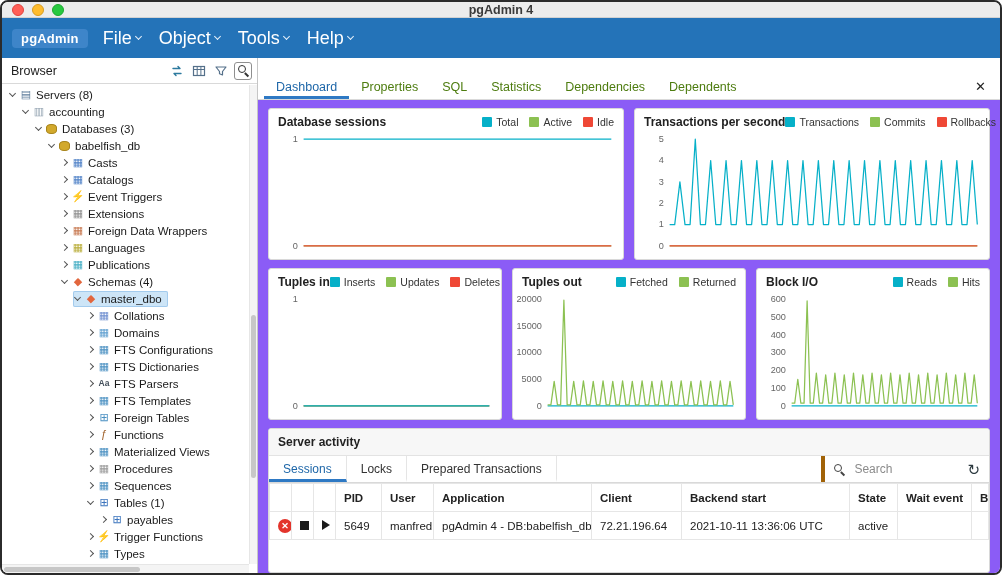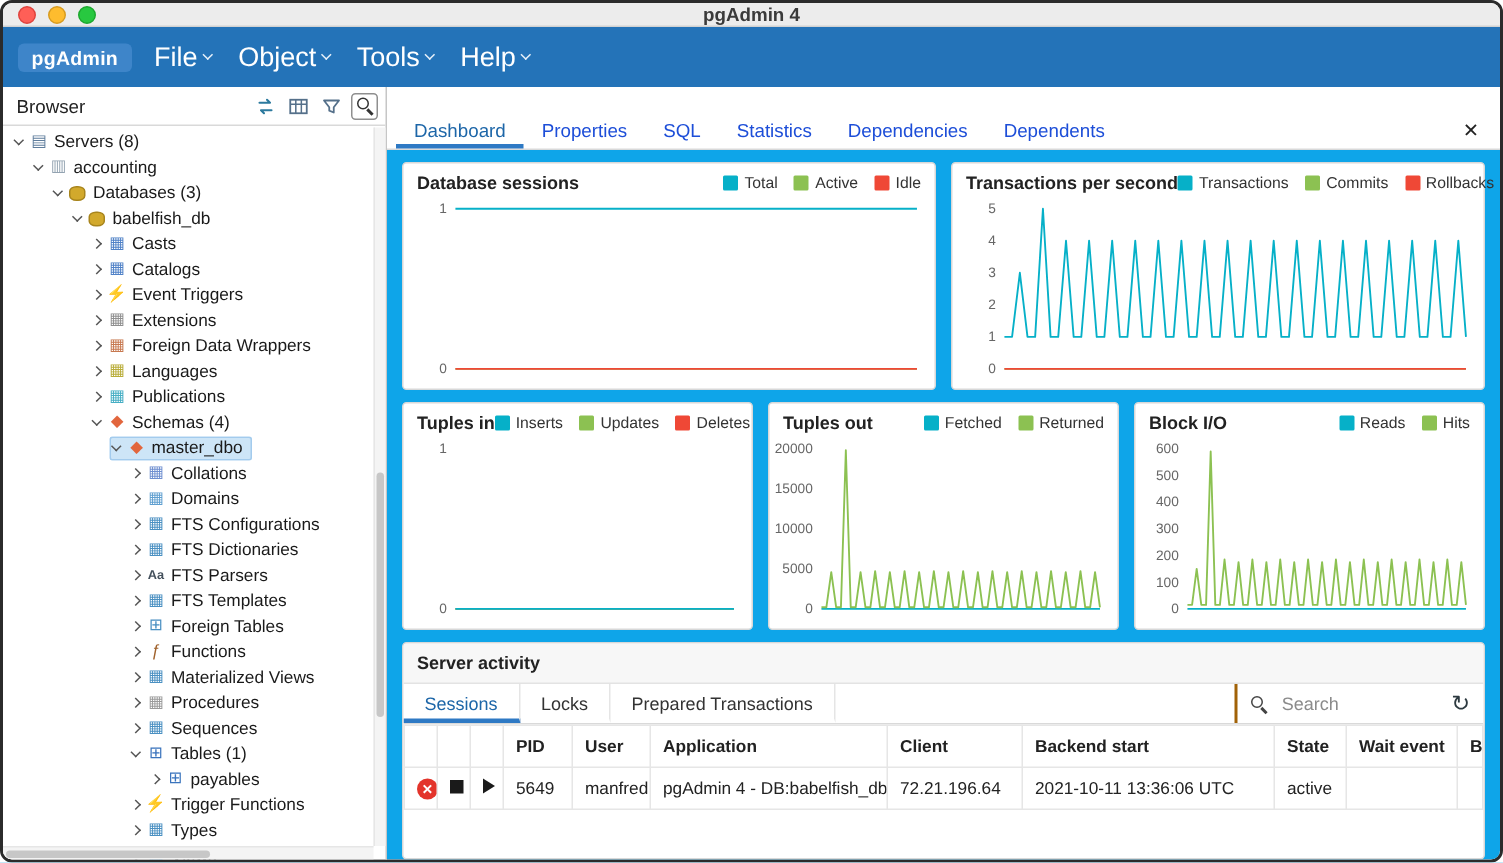--- a/index.html
+++ b/index.html
@@ -44,41 +44,41 @@
   .tree-icon.small-text{font-size:8.5px;font-weight:700;}
   .icon-db{display:inline-block;width:11px;height:10px;background:#d2a92c;border:1px solid #a8851d;border-radius:5px/3.5px;margin:0 5px 0 1px;flex:none;}
   .tree-label{font-size:11.5px;color:#1a1a1a;}
   .vscroll{position:absolute;top:27px;bottom:9px;right:0;width:8px;background:#f4f4f4;border-left:1px solid #e6e6e6;}
   .vthumb{position:absolute;top:48%;height:34%;left:1px;width:5px;background:#c7c7c7;border-radius:3px;}
   .hscroll{position:absolute;bottom:0;left:0;right:8px;height:9px;background:#f4f4f4;border-top:1px solid #e6e6e6;}
   .hthumb{position:absolute;left:2px;top:1.5px;height:5px;width:55%;background:#c7c7c7;border-radius:3px;}
   
   .main{flex:1;display:flex;flex-direction:column;min-width:0;margin-top:16px;}
   .tabbar{height:26px;flex:none;border-bottom:1px solid #d9d9d9;display:flex;align-items:stretch;padding:0 6px;}
-  .tab{padding:0 12px;font-size:12.5px;color:#1d4ed8;display:flex;align-items:center;border-bottom:3px solid transparent;padding-top:3px;cursor:default;}
+  .tab{padding:0 12px;font-size:12.5px;color:#4d7c0f;display:flex;align-items:center;border-bottom:3px solid transparent;padding-top:3px;cursor:default;}
   .tab.active{color:#1d66a8;border-bottom-color:#2e79c4;}
   .tab-close{margin-left:auto;align-self:center;font-size:13px;color:#222;padding:0 8px;cursor:default;}
-  .dashboard{flex:1;min-height:0;background:#0ea5e9;padding:8px 10px 0 10px;display:flex;flex-direction:column;gap:8px;overflow:hidden;}
+  .dashboard{flex:1;min-height:0;background:#8b5cf6;padding:8px 10px 0 10px;display:flex;flex-direction:column;gap:8px;overflow:hidden;}
   .chart-row{display:flex;gap:10px;flex:none;}
   .chart-panel{flex:1;height:152px;border:1px solid #d8d8d8;border-radius:3px;background:#fff;display:flex;flex-direction:column;min-width:0;}
   .panel-header{display:flex;align-items:center;padding:6px 9px 1px 9px;flex:none;}
   .panel-title{font-size:12px;font-weight:700;color:#222;flex:1;white-space:nowrap;}
   .legend{display:flex;align-items:center;gap:11px;}
   .legend-item{display:flex;align-items:center;gap:4px;}
   .legend-swatch{width:10px;height:10px;border-radius:1px;display:inline-block;}
   .legend-label{font-size:10.5px;color:#333;white-space:nowrap;}
   .chart-area{flex:1;min-height:0;padding:0 4px 2px 0;}
   .chart-area svg{width:100%;height:100%;display:block;}
   
   .activity-panel{flex:1;min-height:0;border:1px solid #d8d8d8;border-radius:3px;display:flex;flex-direction:column;overflow:hidden;background:#fff;}
   .activity-title{padding:6px 9px;font-size:12px;font-weight:700;background:#f7f7f7;border-bottom:1px solid #e3e3e3;flex:none;}
   .activity-tabbar{display:flex;align-items:stretch;height:27px;flex:none;border-bottom:1px solid #d9d9d9;background:#fff;}
   .activity-tab{padding:0 14px;display:flex;align-items:center;font-size:12px;color:#333;border-right:1px solid #e5e5e5;border-bottom:3px solid transparent;padding-top:3px;cursor:default;}
   .activity-tab.active{color:#1d66a8;border-bottom-color:#2e79c4;}
-  .activity-search{margin-left:auto;display:flex;align-items:center;gap:7px;padding:0 9px;border-left:2px solid #a16207;}
+  .activity-search{margin-left:auto;display:flex;align-items:center;gap:7px;padding:0 9px;border-left:4px solid #a16207;}
   .activity-search .mag::before{border-color:#444;}
   .activity-search .mag::after{background:#444;}
   .activity-search input{border:none;outline:none;font-size:12px;width:108px;color:#333;font-family:"Liberation Sans",sans-serif;}
   .activity-search input::placeholder{color:#8b8b8b;}
   .refresh-btn{font-size:15px;color:#2d3a40;line-height:1;cursor:default;}
   .activity-table-wrap{flex:1;min-height:0;overflow:hidden;}
   table.activity{width:100%;border-collapse:collapse;font-size:11.5px;table-layout:fixed;}
   table.activity th,table.activity td{border:1px solid #e6e6e6;padding:5px 8px;text-align:left;white-space:nowrap;overflow:hidden;height:28px;}
   table.activity th{font-weight:700;color:#222;background:#fff;}
   td.icon-cell{padding:3px;text-align:center;}

